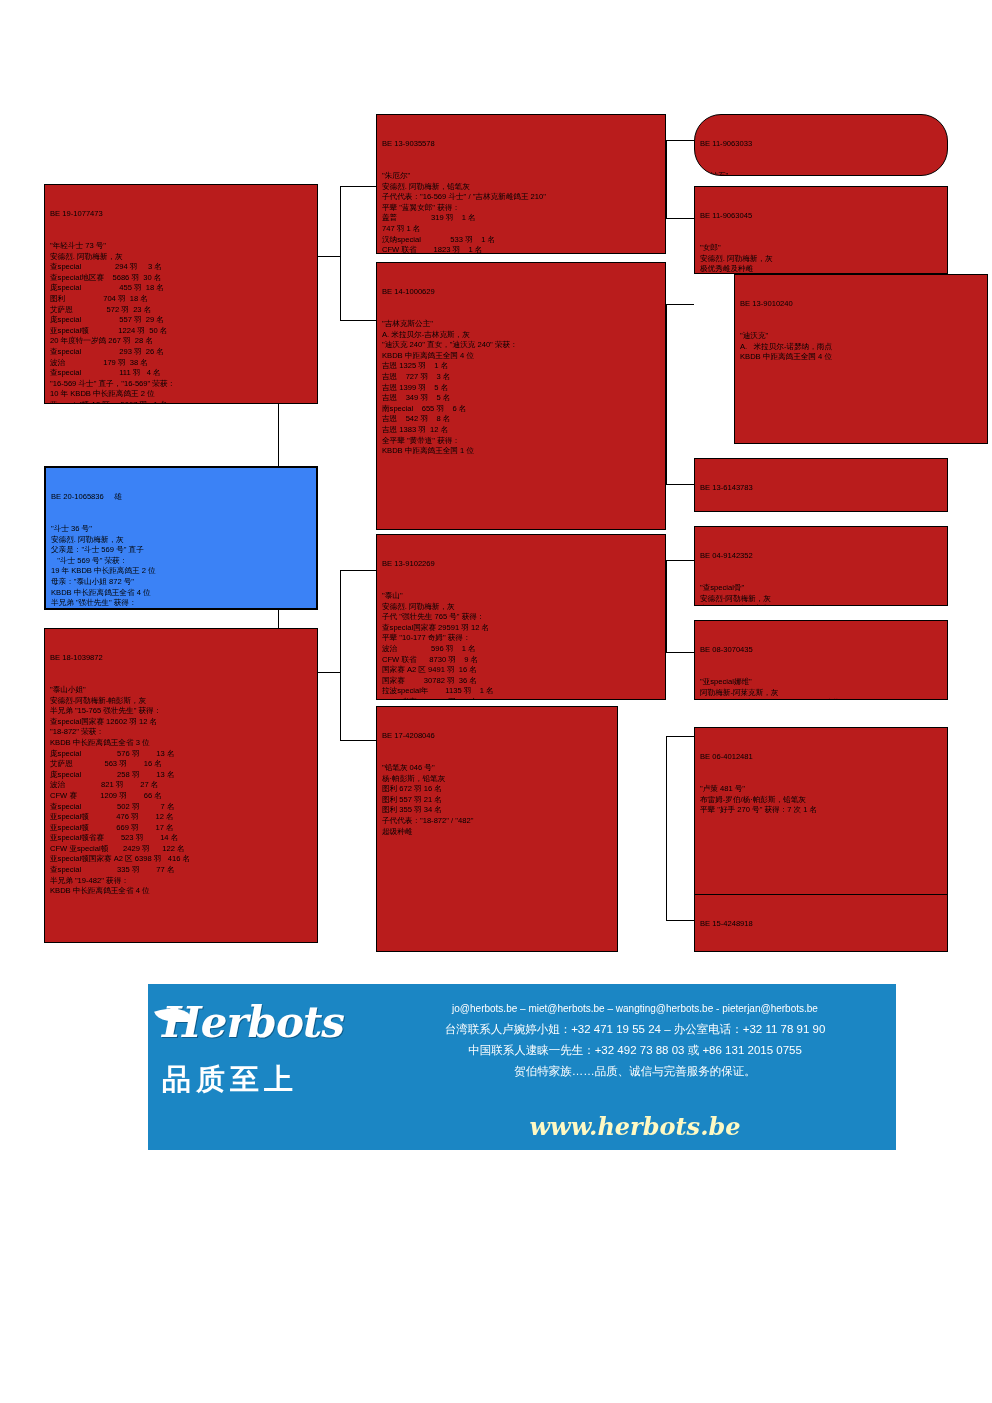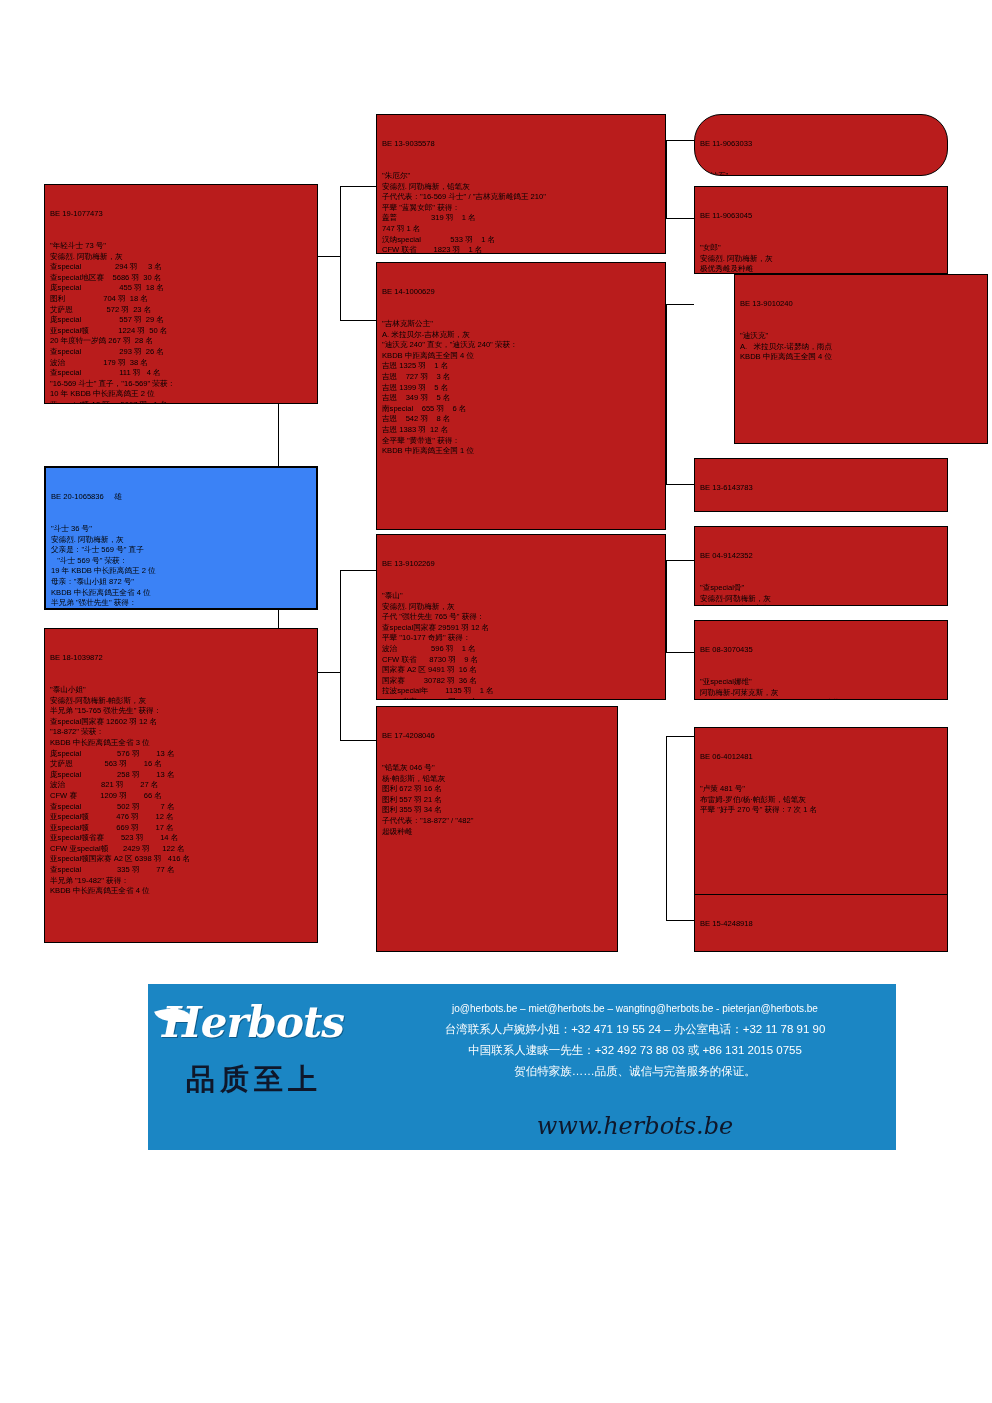--- a/index.html
+++ b/index.html
@@ -72,23 +72,23 @@
     font-size: 42px;
     letter-spacing: -1px;
     line-height: 46px;
     color: #ffffff;
     text-shadow: 1px 1px 0 #0d5c8c;
   }
   .logo-sub {
     font-size: 29px;
     font-weight: bold;
     letter-spacing: 5px;
-    color: #0f172a;
+    color: #ffffff;
     margin-top: 14px;
-    margin-left: 24px;
+    margin-left: 0;
   }
   .logo-leaf {
     position: absolute;
     left: -6px;
     top: 6px;
     width: 34px;
     height: 18px;
     border-radius: 0 100% 0 100%;
     background: #ffffff;
     transform: rotate(-18deg);
@@ -106,24 +106,24 @@
     line-height: 21px;
     font-family: "Liberation Sans", sans-serif;
   }
   .bl.email { font-size: 10px; letter-spacing: 0px; }
   .banner-url {
     position: absolute;
     left: 232px;
     top: 128px;
     width: 510px;
     text-align: center;
-    color: #0f172a;
+    color: #fef9c3;
     font-family: "DejaVu Serif", serif;
     font-style: italic;
-    font-weight: normal;
+    font-weight: bold;
     font-size: 24px;
   }
 </style>
 </head>
 <body>
 
 <div class="page">
 
   <div class="line vline" style="left:278px; top:400px; height:80px;"></div>
   <div class="arrow-up" style="left:273px; top:466px;"></div>

